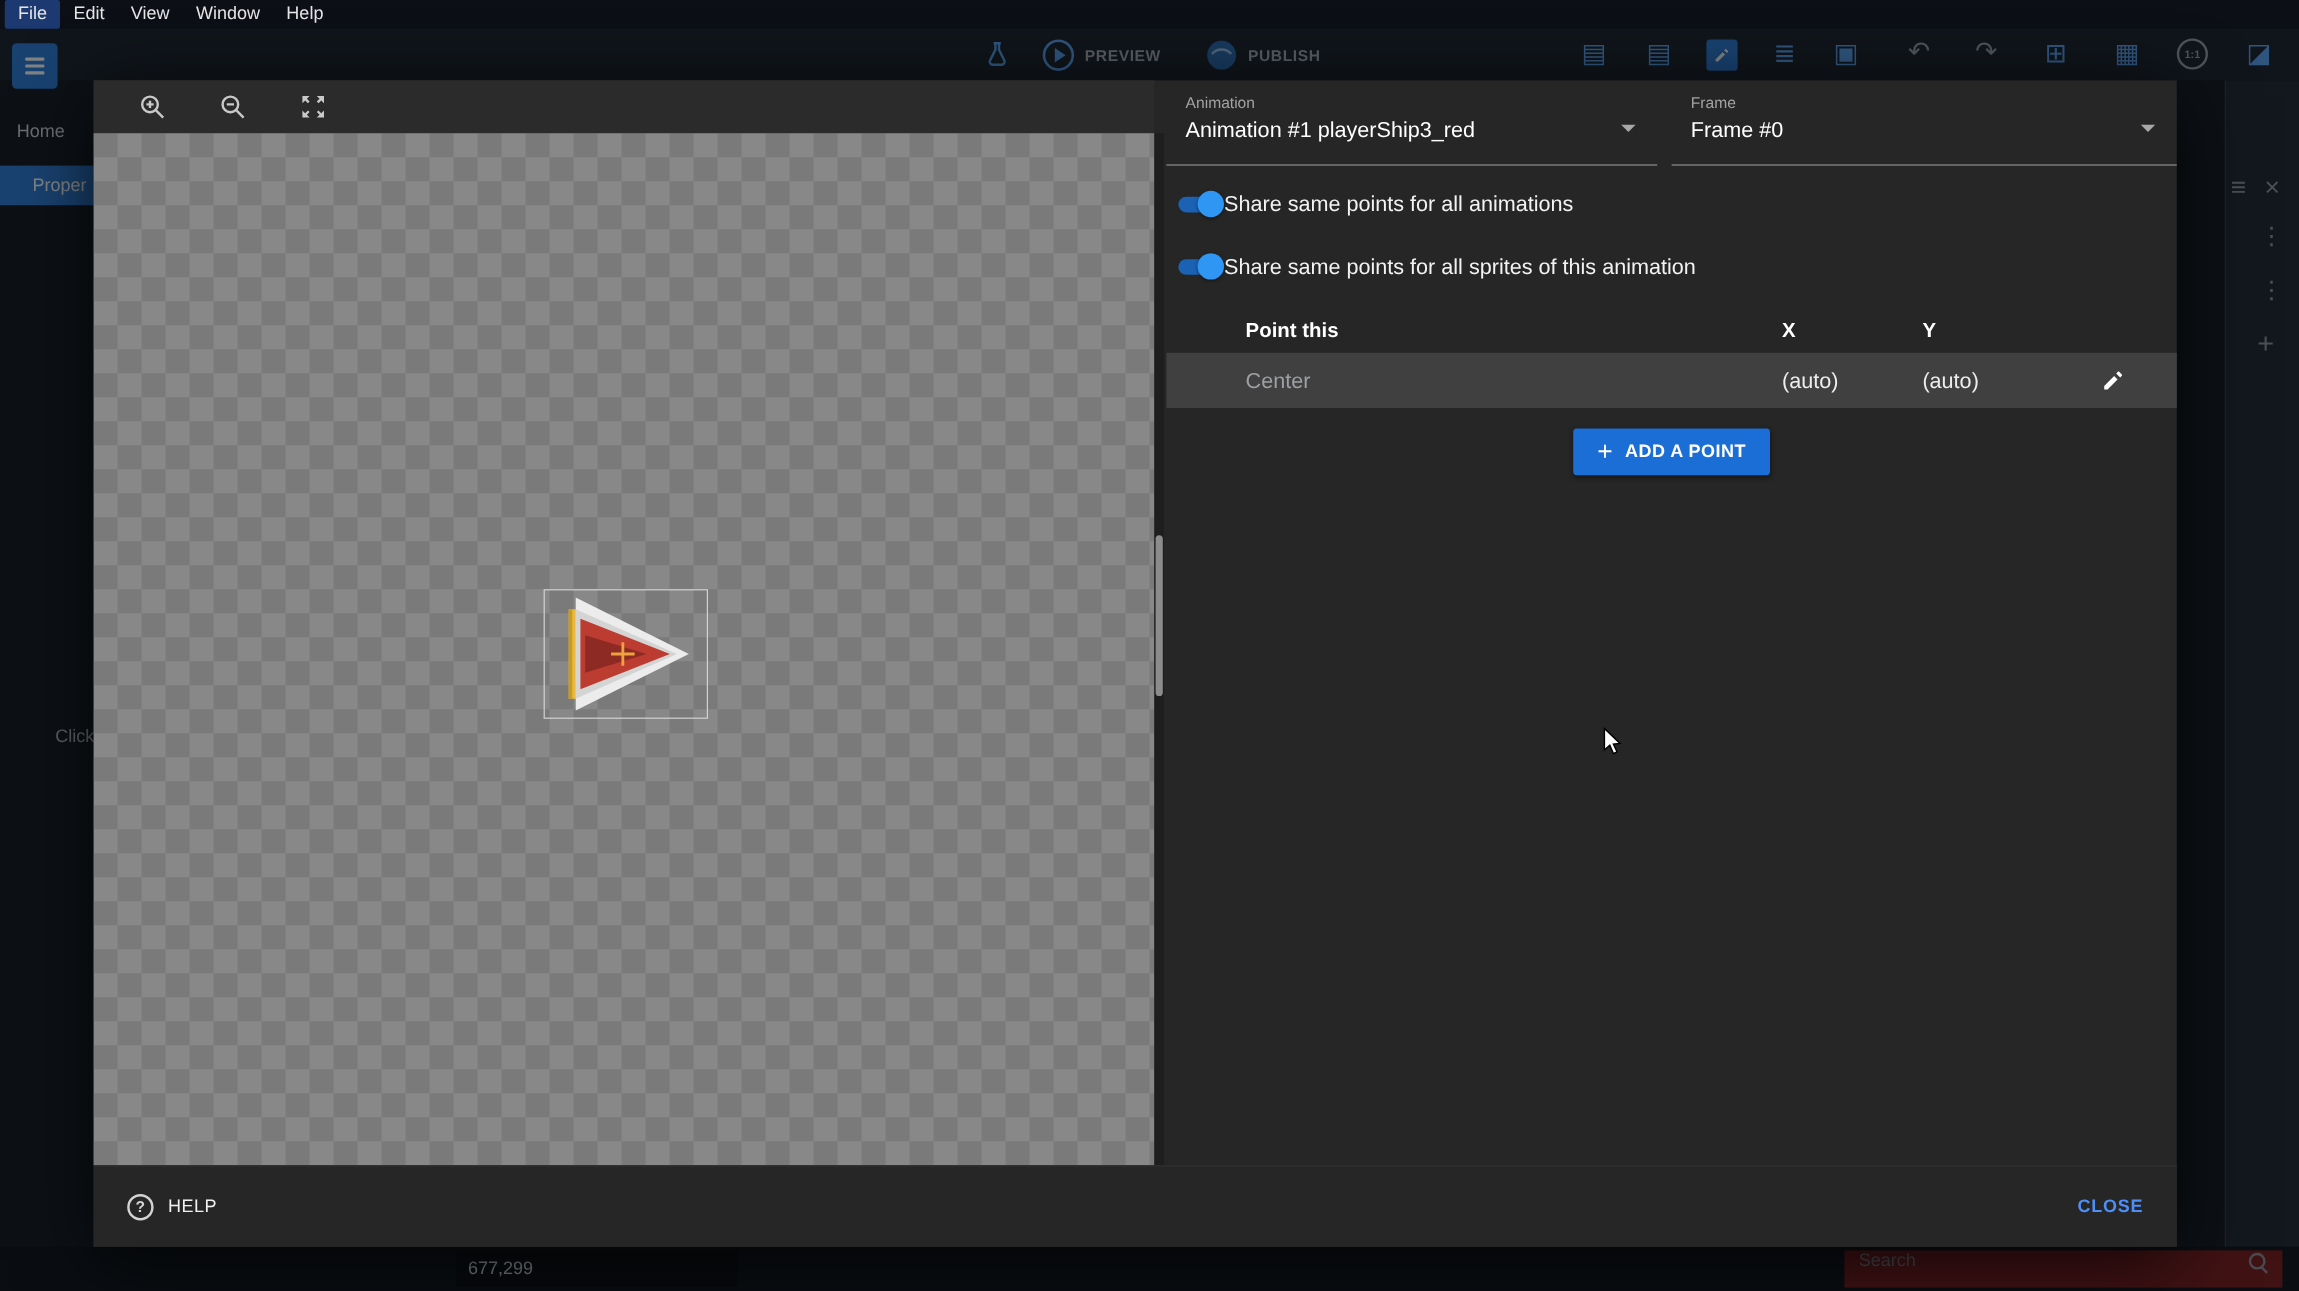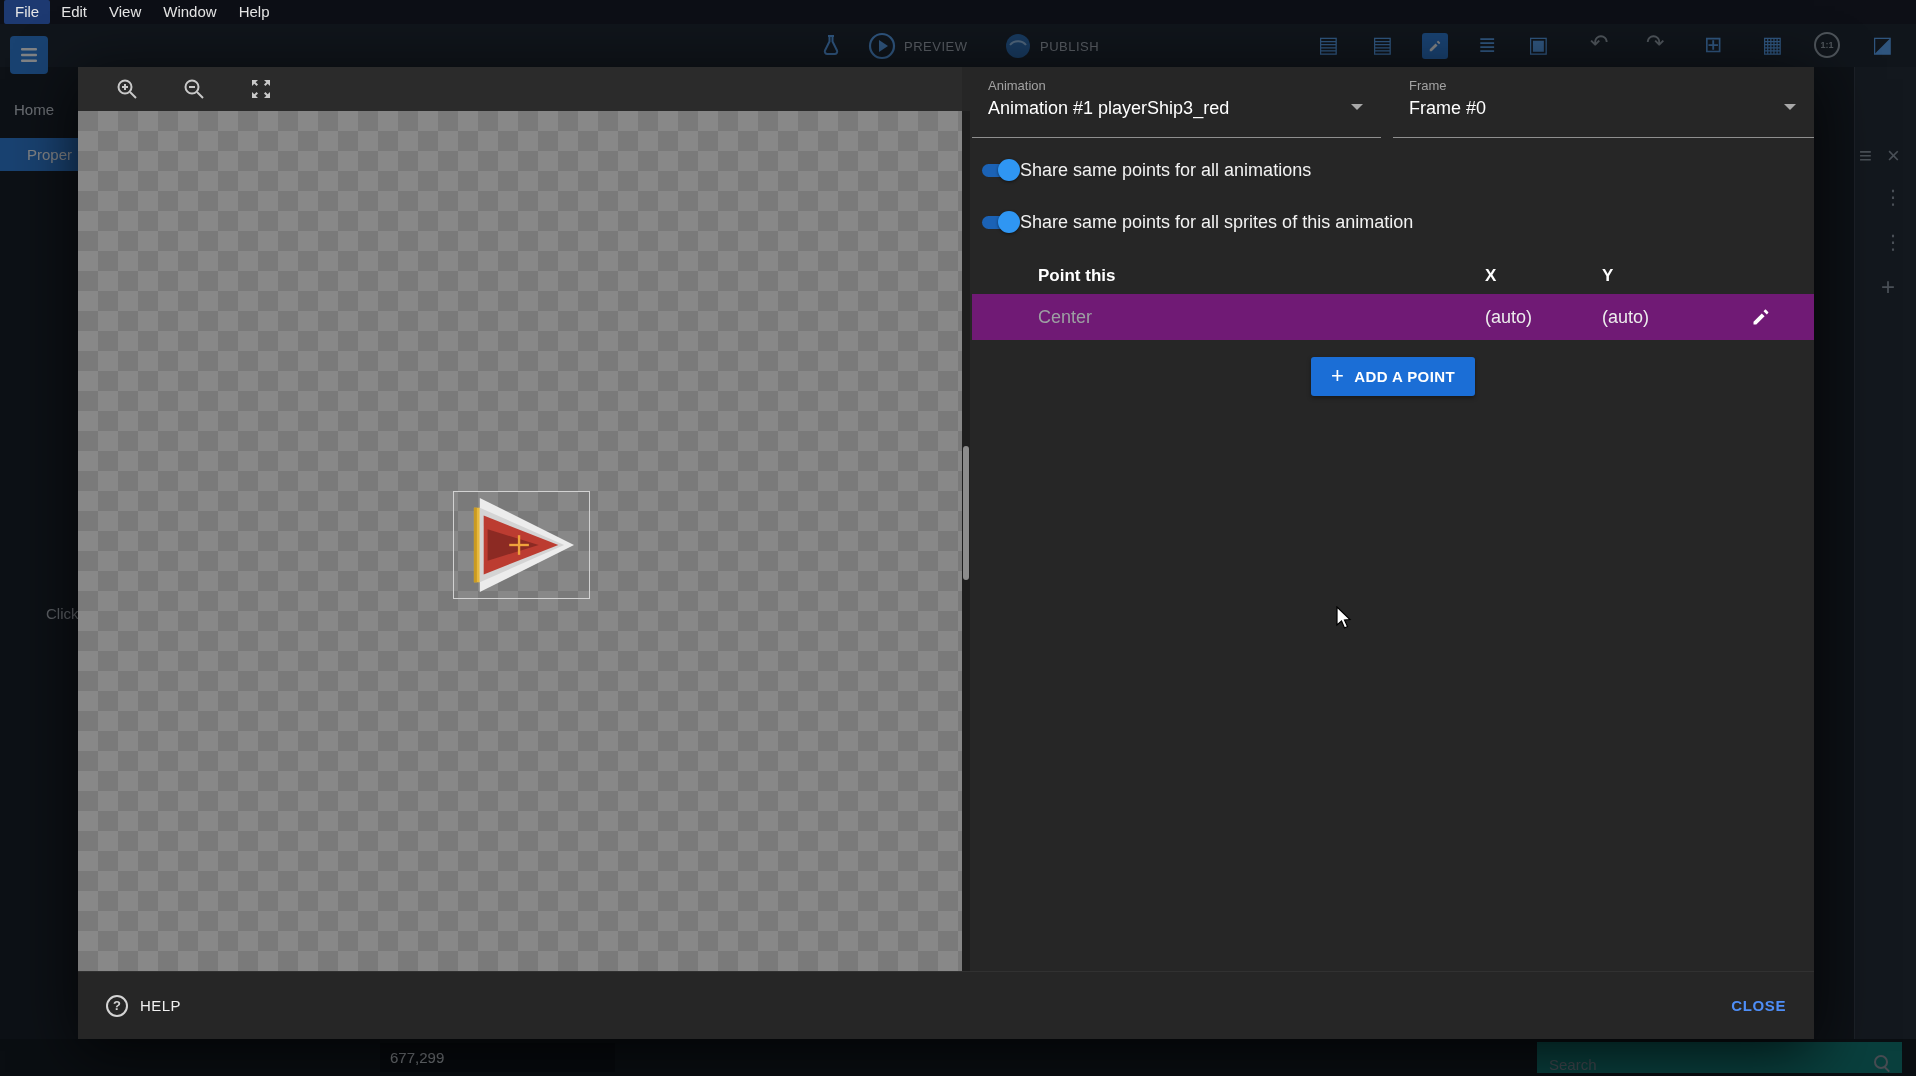--- a/index.html
+++ b/index.html
@@ -9,33 +9,33 @@
   
   .menubar{position:absolute;top:0;left:0;width:100%;height:24px;background:#0d0f16;display:flex;align-items:center;padding-left:4px;z-index:5}
   .menubar .mitem{color:#e6e6e6;font-size:15px;padding:1px 11px;line-height:22px;cursor:default}
   .menubar .mitem.hl{background:rgba(44,92,190,.55);border-radius:2px}
 
   
   .appbg{position:absolute;inset:0;background:#171b21;z-index:1}
   .toolbar{position:absolute;top:24px;left:0;width:100%;height:43px;background:#1c222a}
   .pm-btn{position:absolute;left:10px;top:36px;width:38px;height:38px;background:#2f7cd6;border-radius:4px;display:flex;align-items:center;justify-content:center}
   .tb-abs{position:absolute;display:flex;align-items:center;gap:8px}
-  .tb-label{font-size:13px;font-weight:normal;letter-spacing:.5px;color:#aab0b8}
+  .tb-label{font-size:13px;font-weight:bold;letter-spacing:.5px;color:#aab0b8}
   .glyph{font-size:22px;line-height:1;color:#5aa2f0}
   .glyph.grey{color:#98a0a8}
   .blue-sq{width:26px;height:26px;background:#2f7cd6;border-radius:3px;display:flex;align-items:center;justify-content:center}
   .ratio-circ{width:26px;height:26px;border:2px solid #98a0a8;border-radius:50%;display:flex;align-items:center;justify-content:center;font-size:9px;color:#98a0a8;font-weight:bold}
   .tab-home{position:absolute;left:14px;top:101px;font-size:15px;color:#cfd3d8}
   .tab-props{position:absolute;left:0;top:138px;width:96px;height:33px;background:#2f7cd6;color:#fff;font-size:15px;display:flex;align-items:center;padding-left:27px}
   .hint-click{position:absolute;left:46px;top:605px;font-size:15px;color:#b8bcc2}
   .right-bg-panel{position:absolute;right:0;top:67px;bottom:37px;width:62px;background:#232830;border-left:1px solid #343b45}
   .rbp-item{position:absolute;color:#9099a3;font-size:20px;line-height:1}
   .statusbar{position:absolute;left:0;bottom:0;width:100%;height:37px;background:#111419}
   .coords-box{position:absolute;left:380px;top:4px;width:235px;height:29px;background:#0b0d10;display:flex;align-items:center;padding-left:10px;font-size:15px;color:#e6eaef}
-  .search-box{position:absolute;left:1537px;top:3px;width:365px;height:31px;background:#0f766e;display:flex;align-items:flex-end}
+  .search-box{position:absolute;left:1537px;top:3px;width:365px;height:31px;background:#7f1d1d;display:flex;align-items:flex-start}
   .search-box input{flex:1;background:transparent;border:none;outline:none;color:#c2c8d0;font-size:15px;font-family:"Liberation Sans",sans-serif;padding-left:12px}
   .search-box input::placeholder{color:#7c8691}
   .mag{position:relative;width:20px;height:20px;margin-right:10px}
   .mag::before{content:"";position:absolute;left:2px;top:2px;width:10px;height:10px;border:2px solid #8a9099;border-radius:50%}
   .mag::after{content:"";position:absolute;left:13px;top:13px;width:7px;height:2px;background:#8a9099;transform:rotate(45deg);transform-origin:0 0}
 
   
   .overlay{position:absolute;left:0;top:24px;right:0;bottom:0;background:rgba(4,7,11,.5);z-index:3}
 
   
@@ -62,21 +62,21 @@
   .toggle-row.t2{margin-top:16px}
   .switch{position:relative;width:42px;height:22px;flex:0 0 42px;cursor:pointer}
   .switch .track{position:absolute;left:4px;top:5px;width:34px;height:13px;border-radius:7px;background:#1b62b5}
   .switch .thumb{position:absolute;right:0;top:0;width:22px;height:22px;border-radius:50%;background:#2f96f3;box-shadow:0 1px 3px rgba(0,0,0,.5)}
   .toggle-label{font-size:18px;color:#f2f2f2}
 
   .pt-grid{display:grid;grid-template-columns:513px 117px 142px 70px;align-items:center}
   .pt-header{height:36px;margin-top:18px;font-weight:bold;font-size:17px;color:#fff}
   .pt-row{height:46px;font-size:18px}
   .row-origin{background:#393939}
-  .row-center{background:#701a75}
+  .row-center{background:#404040}
   .c-name{padding-left:66px}
   .pt-row .c-name{color:#9da0a3}
   .pt-row .c-x,.pt-row .c-y{color:#ededed}
   .pencil-btn{width:34px;height:34px;display:flex;align-items:center;justify-content:center;cursor:pointer}
 
   .add-btn{display:flex;align-items:center;gap:10px;margin:17px auto 0 auto;height:39px;padding:0 20px;background:#1b6ed6;border:none;border-radius:3px;color:#fff;font-family:"Liberation Sans",sans-serif;font-size:15px;font-weight:bold;letter-spacing:.4px;cursor:pointer;box-shadow:0 2px 4px rgba(0,0,0,.4)}
   .add-btn .plus{font-size:22px;font-weight:normal;line-height:1;margin-top:-2px}
 
   .dlg-footer{position:absolute;left:0;bottom:0;width:100%;height:68px;background:#262626;border-top:1px solid rgba(255,255,255,.05);display:flex;align-items:center;justify-content:space-between;padding:0 14px 0 20px}
   .help-btn{display:flex;align-items:center;gap:12px;cursor:pointer;padding:8px}

